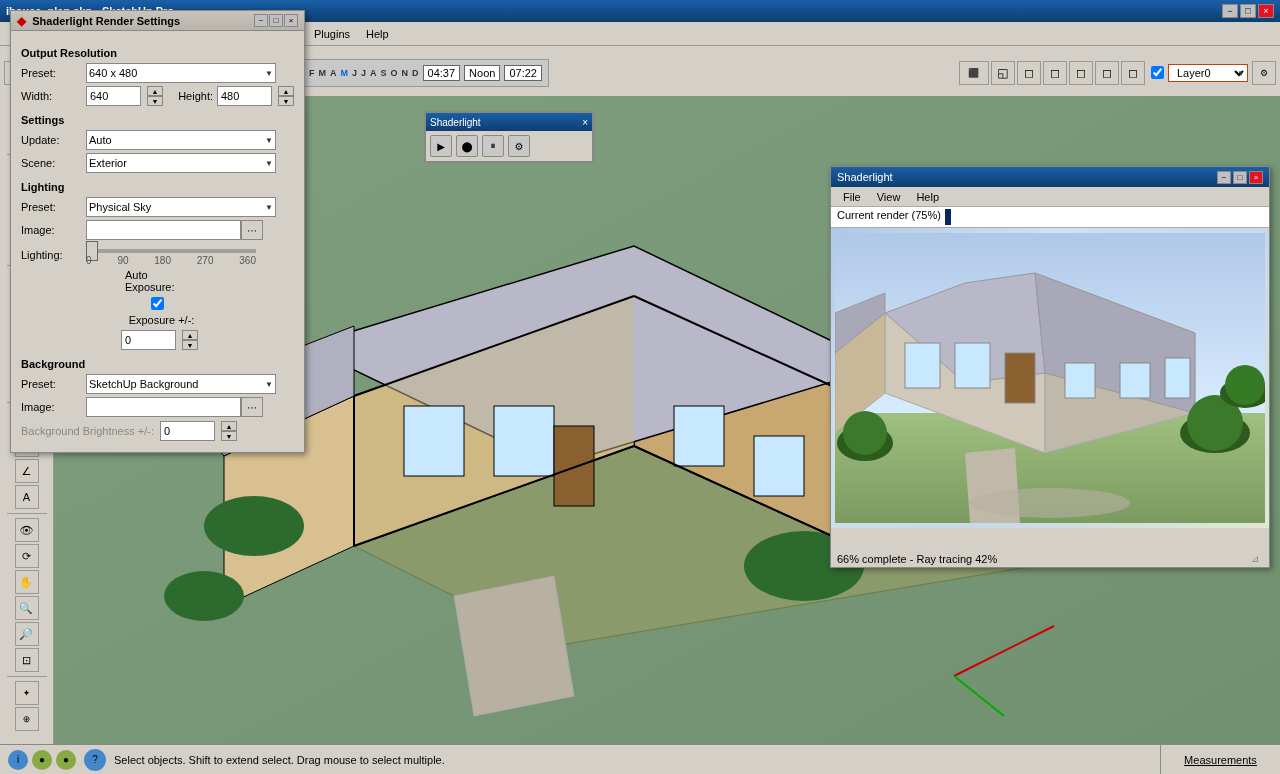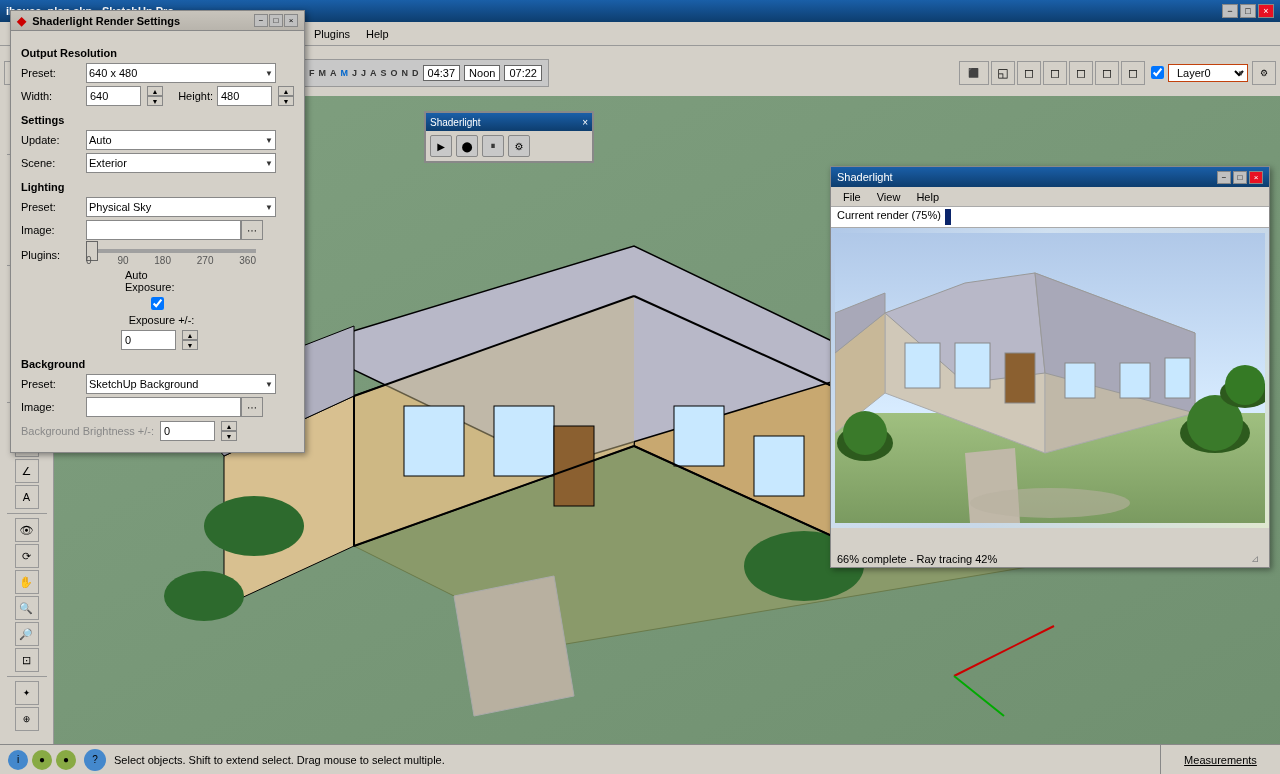--- a/index.html
+++ b/index.html
@@ -469,21 +469,21 @@
       </div>
     </div>
 
     <div class="image-row">
       <span class="img-label">Image:</span>
       <input type="text" class="img-input" value="" style="">
       <div class="img-browse">⋯</div>
     </div>
 
     <div class="position-row">
-      <span class="form-label">Plugins:</span>
+      <span class="form-label">Lighting:</span>
       <div class="pos-slider-area">
         <input type="range" class="pos-slider" min="0" max="360" value="0" style="">
         <div class="pos-nums">
           <span>0</span>
           <span>90</span>
           <span>180</span>
           <span>270</span>
           <span>360</span>
         </div>
       </div>

